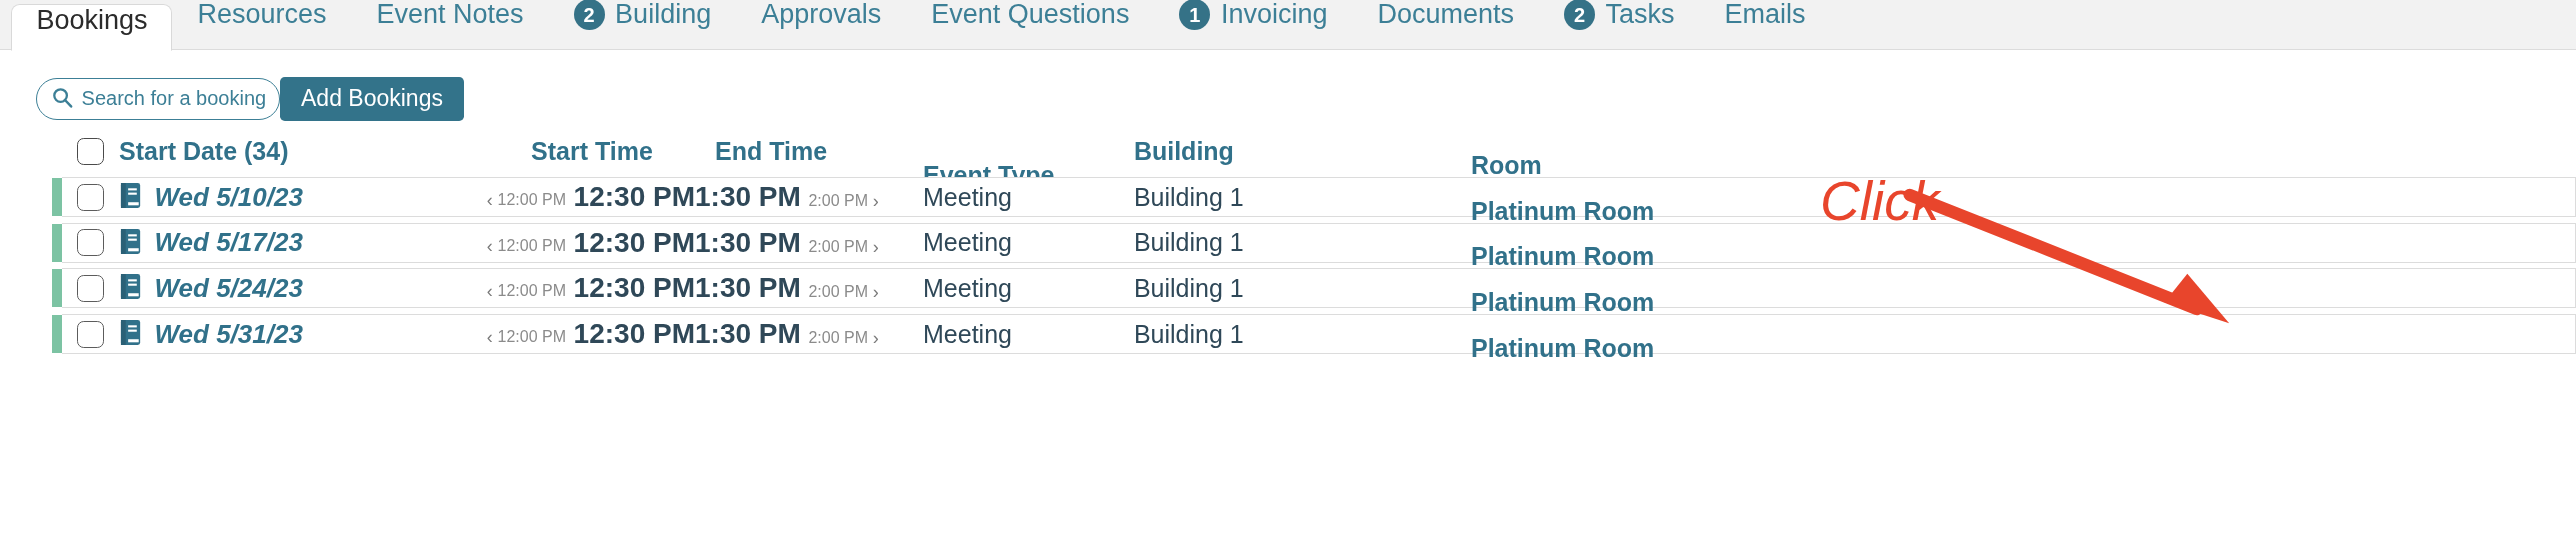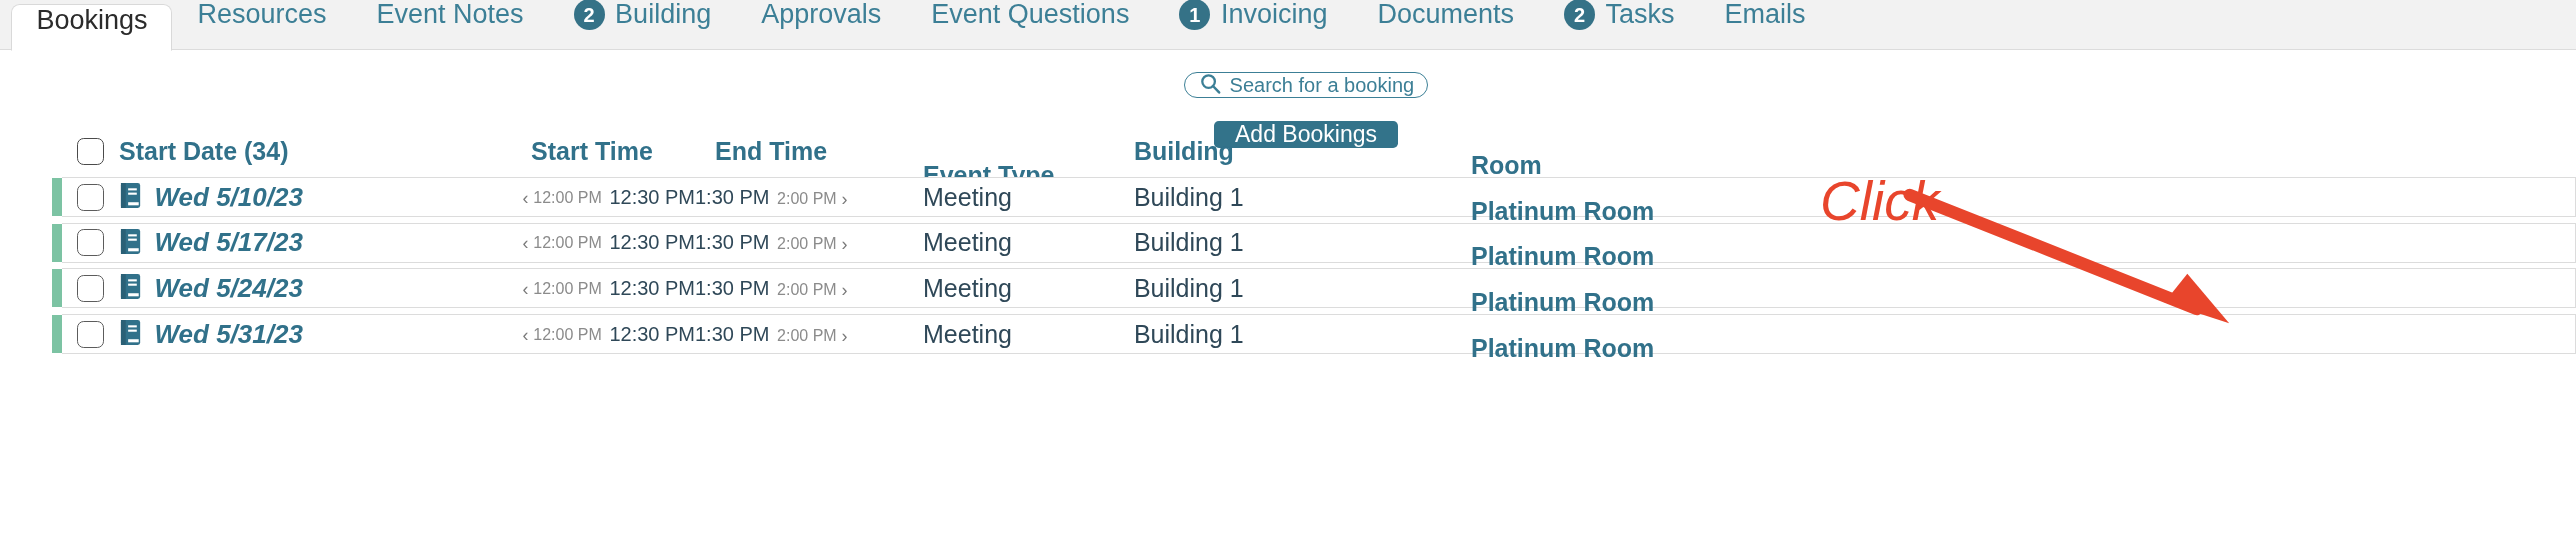--- a/index.html
+++ b/index.html
@@ -57,24 +57,22 @@
     align-items: center;
     justify-content: center;
     flex: none;
     line-height: 1;
   }
 
   
   .toolbar {
     display: flex;
     align-items: center;
-    gap: 23px;
     padding: 22px 0 0 36px;
     height: 75px;
-    flex-direction: column;
   }
   .searchbox {
     width: 244px;
     height: 42px;
     border: 1.5px solid #3c7f96;
     border-radius: 23px;
     display: flex;
     align-items: center;
     gap: 8.6px;
     padding: 0 15px;
@@ -161,23 +159,23 @@
 
   .date-icon { flex: none; display: block; }
   .date-txt {
     font-size: 26px;
     font-weight: bold;
     color: #31718a;
     white-space: nowrap;
     font-style: italic;
   }
   .time-main {
-    font-size: 20px;
+    font-size: 28px;
     color: #2f4858;
-    font-weight: 400;
+    font-weight: 700;
     white-space: nowrap;
   }
   .time-sub {
     font-size: 16px;
     color: #8b8b8b;
     white-space: nowrap;
     display: flex;
     align-items: center;
     gap: 4.8px;
   }

